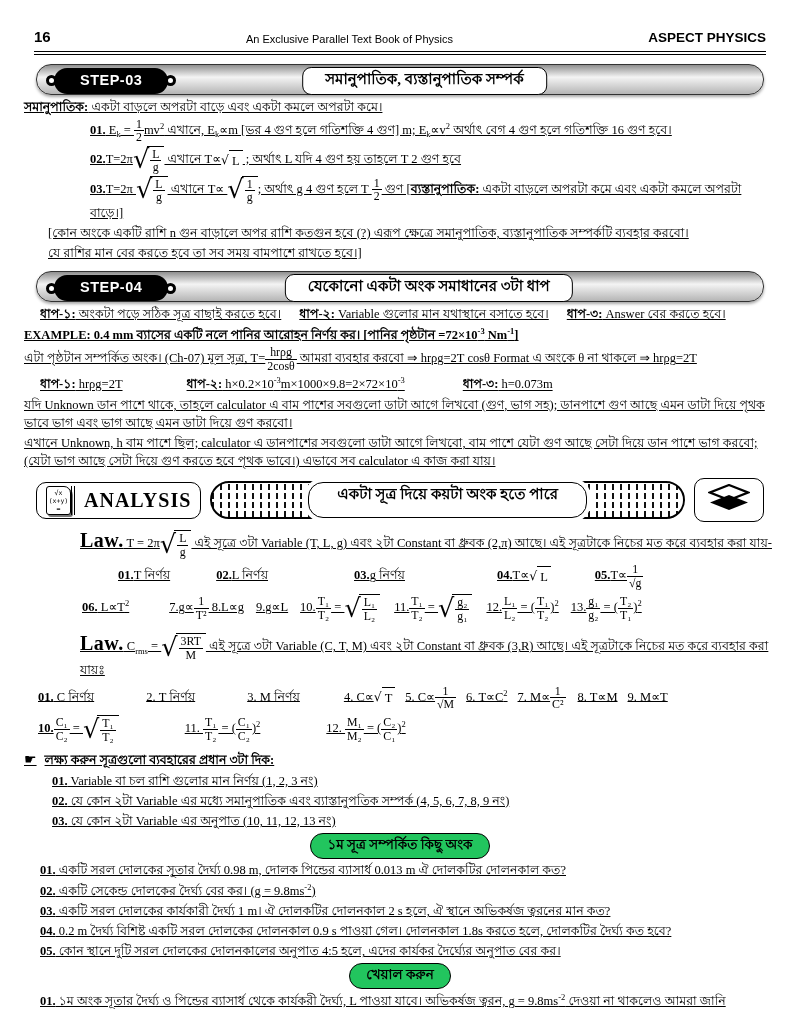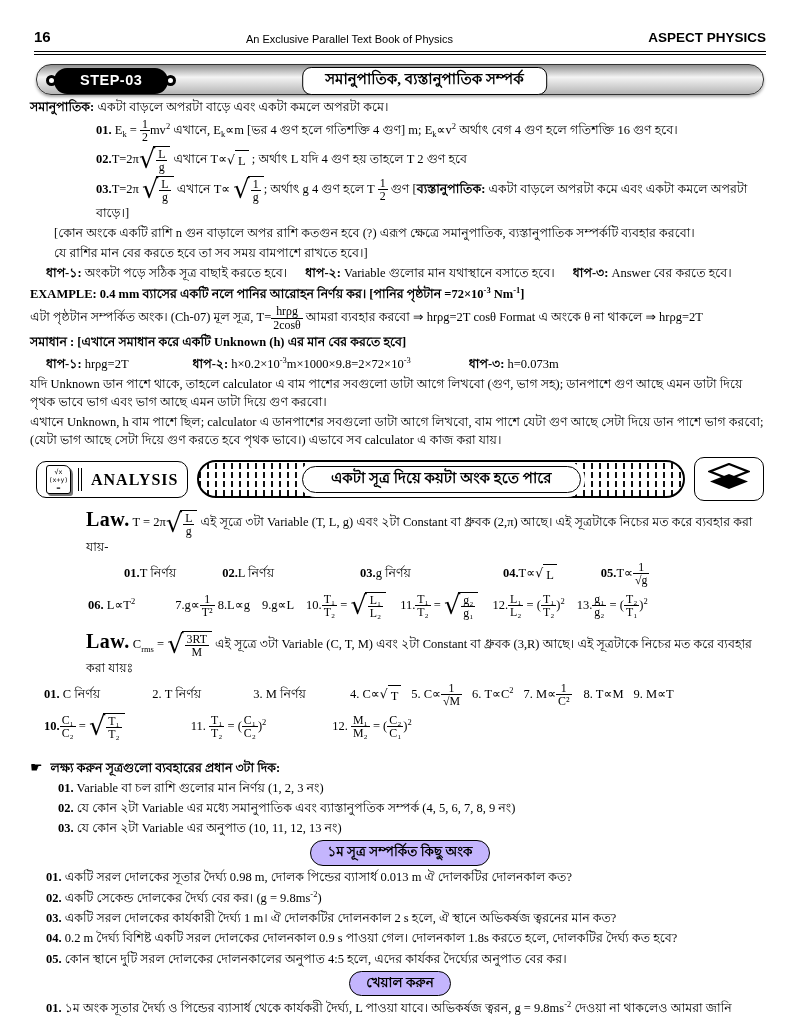--- a/index.html
+++ b/index.html
@@ -22,54 +22,54 @@
   .stepbar { position:relative; margin:9px 36px 3px; height:31px; border:1px solid #333;
     border-radius:15px; background:linear-gradient(#8f8f8f,#f4f4f4 42%,#b5b5b5);
     box-shadow:0 2px 3px #aaa;padding-left:9px; }
   .chain { position:absolute; left:9px; top:3px; display:flex; align-items:center; }
   .ring { width:11px; height:11px; border:3.6px solid #000; border-radius:50%; background:#fff; z-index:2; }
   .pill { background:#000; color:#fff; font-family:"Liberation Sans", sans-serif; font-weight:bold;
     font-size:14.5px; padding:2px 26px 3px; border-radius:13px; margin:0 -3px; z-index:1; letter-spacing:.5px; }
   .steptitle { position:absolute; left:50%; top:2px; transform:translateX(-40%); background:#fff;
     border:1.6px solid #000; border-radius:9px; padding:1px 22px 3px; font-weight:bold; font-size:15px; }
   
-  .content { padding:0 30px; }
+  .content { padding:0 24px;text-decoration:underline; }
   .line { margin:2px 0; }
   .ind1 { margin-left:66px; }
   .ind2 { margin-left:28px; }
   .ind3 { margin-left:16px; }
   .notes { margin-left:24px; }
   
   .frac { display:inline-block; vertical-align:middle; text-align:center; line-height:1.05; font-size:.95em; }
   .frac .fn { display:block; padding:0 2px; }
   .frac .fd { display:block; border-top:1.2px solid #000; padding:0 2px; }
   .sqrt { display:inline-flex; align-items:center; vertical-align:middle; }
   .sqrt .rad { line-height:1; font-family:"DejaVu Sans", sans-serif; }
   .sqrt .rb { border-top:1.3px solid #000; padding:1px 3px 0; }
   .sqrt.sf .rad { font-size:2.05em; margin-right:-2px; font-weight:400; }
   .law { font-family:"Liberation Serif", serif; font-weight:bold; font-size:20px; letter-spacing:.5px; }
   
   .arow { display:flex; align-items:center; gap:9px; margin:8px 36px 4px; }
   .abox { border:1.8px solid #000; border-radius:10px; padding:3px 9px; display:flex; align-items:center; background:#fff; }
   .aicon { width:25px; height:29px; border:1.4px solid #000; border-radius:3px 7px 3px 3px;
     font-size:6.5px; line-height:1.25; text-align:center; font-family:"DejaVu Sans Mono", monospace;
     padding-top:2px; background:#fff; box-shadow:2px 2px 0 #777; }
-  .alabel { font-family:"Liberation Serif", serif; font-weight:bold; font-size:16px; letter-spacing:1px;
-    border-left:4px double #000; padding-left:9px; margin-left:7px; }
+  .alabel { font-family:"Liberation Serif", serif; font-weight:bold; font-size:20px; letter-spacing:1px;
+    border-left:4px double #000; padding-left:9px; }
   .adots { flex:1; height:38px; border:2px solid #000; border-radius:19px;
     background-image:
       repeating-linear-gradient(0deg, rgba(0,0,0,0) 0 6px, #fff 6px 9px),
       repeating-linear-gradient(90deg, #111 0 2.4px, #fff 2.4px 8px);
     display:flex; align-items:center; justify-content:center; }
-  .apill { background:#fff; border:1.8px solid #000; border-radius:15px; padding:1px 28px 3px;
+  .apill { background:#fff; border:1.8px solid #000; border-radius:15px; padding:1px 28px 11px;
     font-weight:bold; font-size:15px; box-shadow:0 0 0 4px #fff; }
   .abox2 { border:1.8px solid #000; border-radius:10px; padding:5px 13px; background:#fff; }
   
   .badgewrap { text-align:center; margin:3px 0 2px; }
-  .badge { display:inline-block; background:#c4b5fd; border:1.8px solid #000; border-radius:15px;
+  .badge { display:inline-block; background:#22c55e; border:1.8px solid #000; border-radius:15px;
     padding:1px 16px 3px; font-weight:bold; font-size:13.5px; }
   
   .hand { font-family:"DejaVu Sans", sans-serif; font-size:14px; margin-right:8px; }
   .lawrow { margin-top:5px; }
 </style>
 </head>
 <body>
 
 <div class="page">
 
@@ -103,26 +103,33 @@
           <span class="rad">√</span>
           <span class="rb"><span class="frac"><span class="fn">L</span><span class="fd">g</span></span></span>
         </span> এখানে T∝ <span class="sqrt sf">
           <span class="rad">√</span>
           <span class="rb"><span class="frac"><span class="fn">1</span><span class="fd">g</span></span></span>
         </span>; অর্থাৎ g 4 গুণ হলে T <span class="frac"><span class="fn">1</span><span class="fd">2</span></span> গুণ [<span class="b">ব্যস্তানুপাতিক:</span> একটা বাড়লে অপরটা কমে এবং একটা কমলে অপরটা বাড়ে।]</div>
     <div class="line notes">[কোন অংকে একটি রাশি n গুন বাড়ালে অপর রাশি কতগুন হবে (?) এরূপ ক্ষেত্রে সমানুপাতিক, ব্যস্তানুপাতিক সম্পর্কটি ব্যবহার করবো।</div>
     <div class="line notes">যে রাশির মান বের করতে হবে তা সব সময় বামপাশে রাখতে হবে।]</div>
   </div>
 
+  <div class="stepbar">
+    <div class="chain">
+      <span class="ring"></span>
+      <span class="pill">STEP-04</span>
+      <span class="ring"></span>
+    </div>
+    <div class="steptitle">যেকোনো একটা অংক সমাধানের ৩টা ধাপ</div>
+  </div>
 
   <div class="content">
     <div class="line ind3"><span class="b">ধাপ-১:</span> অংকটা পড়ে সঠিক সূত্র বাছাই করতে হবে।<span class="gap" style="width: 18px;"></span><span class="b">ধাপ-২:</span> Variable গুলোর মান যথাস্থানে বসাতে হবে।<span class="gap" style="width: 18px;"></span><span class="b">ধাপ-৩:</span> Answer বের করতে হবে।</div>
     <div class="line b">EXAMPLE: 0.4 mm ব্যাসের একটি নলে পানির আরোহন নির্ণয় কর। [পানির পৃষ্ঠটান =72×10<sup>-3</sup> Nm<sup>-1</sup>]</div>
     <div class="line">এটা পৃষ্ঠটান সম্পর্কিত অংক। (Ch-07) মূল সূত্র, T=<span class="frac"><span class="fn">hrρg</span><span class="fd">2cosθ</span></span> আমরা ব্যবহার করবো ⇒ hrρg=2T cosθ Format এ অংকে θ না থাকলে ⇒ hrρg=2T</div>
-    <div class="line b">সমাধান : [এখানে সমাধান করে একটি Unknown (h) এর মান বের করতে হবে]</div>
     <div class="line ind3"><span class="b">ধাপ-১:</span> hrρg=2T<span class="gap" style="width: 64px;"></span><span class="b">ধাপ-২:</span> h×0.2×10<sup>-3</sup>m×1000×9.8=2×72×10<sup>-3</sup><span class="gap" style="width: 58px;"></span><span class="b">ধাপ-৩:</span> h=0.073m</div>
     <div class="line">যদি Unknown ডান পাশে থাকে, তাহলে calculator এ বাম পাশের সবগুলো ডাটা আগে লিখবো (গুণ, ভাগ সহ); ডানপাশে গুণ আছে এমন ডাটা দিয়ে পৃথক ভাবে ভাগ এবং ভাগ আছে এমন ডাটা দিয়ে গুণ করবো।</div>
     <div class="line">এখানে Unknown, h বাম পাশে ছিল; calculator এ ডানপাশের সবগুলো ডাটা আগে লিখবো, বাম পাশে যেটা গুণ আছে সেটা দিয়ে ডান পাশে ভাগ করবো; (যেটা ভাগ আছে সেটা দিয়ে গুণ করতে হবে পৃথক ভাবে।) এভাবে সব calculator এ কাজ করা যায়।</div>
   </div>
 
   <div class="arow">
     <div class="abox">
       <div class="aicon">
         <div>√x</div>
         <div>(x+y)</div>
@@ -163,21 +170,21 @@
         </span> এই সূত্রে ৩টা Variable (C, T, M) এবং ২টা Constant বা ধ্রুবক (3,R) আছে। এই সূত্রটাকে নিচের মত করে ব্যবহার করা যায়ঃ</div>
     <div class="line lawrow" style="margin-left:14px"><span class="b">01.</span> C নির্ণয়<span class="gap" style="width: 52px;"></span>2. T নির্ণয়<span class="gap" style="width: 52px;"></span>3. M নির্ণয়<span class="gap" style="width: 44px;"></span>4. C∝<span class="sqrt">
           <span class="rad">√</span>
           <span class="rb">T</span>
         </span><span class="gap" style="width: 10px;"></span>5. C∝<span class="frac"><span class="fn">1</span><span class="fd">√M</span></span><span class="gap" style="width: 10px;"></span>6. T∝C<sup>2</sup><span class="gap" style="width: 10px;"></span>7. M∝<span class="frac"><span class="fn">1</span><span class="fd">C²</span></span><span class="gap" style="width: 12px;"></span>8. T∝M<span class="gap" style="width: 10px;"></span>9. M∝T</div>
     <div class="line lawrow" style="margin-left:14px"><span class="b">10.</span><span class="frac"><span class="fn">C₁</span><span class="fd">C₂</span></span> = <span class="sqrt sf">
           <span class="rad">√</span>
           <span class="rb"><span class="frac"><span class="fn">T₁</span><span class="fd">T₂</span></span></span>
         </span><span class="gap" style="width: 66px;"></span>11. <span class="frac"><span class="fn">T₁</span><span class="fd">T₂</span></span> = (<span class="frac"><span class="fn">C₁</span><span class="fd">C₂</span></span>)<sup>2</sup><span class="gap" style="width: 66px;"></span>12. <span class="frac"><span class="fn">M₁</span><span class="fd">M₂</span></span> = (<span class="frac"><span class="fn">C₂</span><span class="fd">C₁</span></span>)<sup>2</sup></div>
 
-    <div class="line" style="margin-top:16px">
+    <div class="line" style="margin-top:6px">
       <span class="hand">☛</span><span class="b">লক্ষ্য করুন সূত্রগুলো ব্যবহারের প্রধান ৩টা দিক:</span>
     </div>
     <div class="line ind2"><span class="b">01.</span> Variable বা চল রাশি গুলোর মান নির্ণয় (1, 2, 3 নং)</div>
     <div class="line ind2"><span class="b">02.</span> যে কোন ২টা Variable এর মধ্যে সমানুপাতিক এবং ব্যাস্তানুপতিক সম্পর্ক (4, 5, 6, 7, 8, 9 নং)</div>
     <div class="line ind2"><span class="b">03.</span> যে কোন ২টা Variable এর অনুপাত (10, 11, 12, 13 নং)</div>
 
     <div class="badgewrap">
       <span class="badge">১ম সূত্র সম্পর্কিত কিছু অংক</span>
     </div>
     <div class="line ind3"><span class="b">01.</span> একটি সরল দোলকের সূতার দৈর্ঘ্য 0.98 m, দোলক পিন্ডের ব্যাসার্ধ 0.013 m ঐ দোলকটির দোলনকাল কত?</div>

